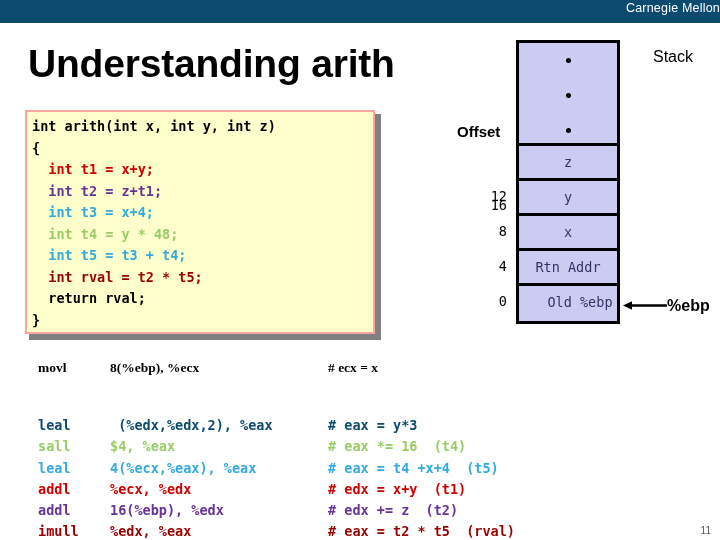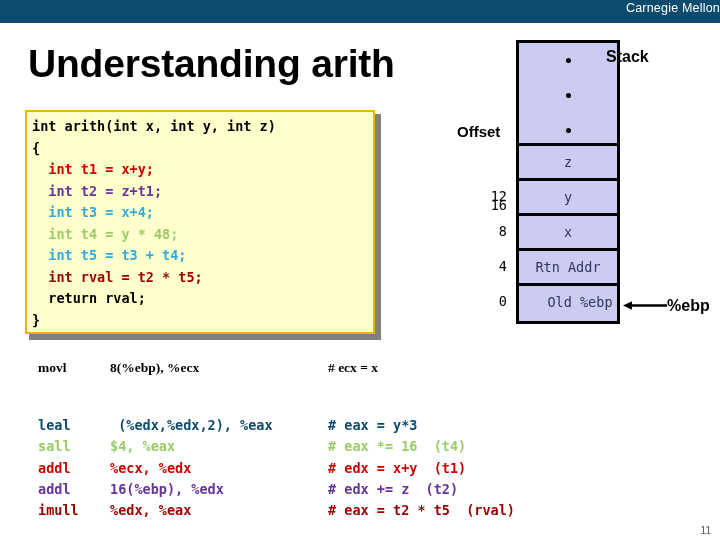--- a/index.html
+++ b/index.html
@@ -54,21 +54,21 @@
     height: 226px;
     background: #808080;
   }
   #code-box {
     position: absolute;
     left: 25px;
     top: 110px;
     width: 350px;
     height: 224px;
     background: #ffffcc;
-    border: 2px solid #eab308;
+    border: 2px solid #fca5a5;
     box-sizing: border-box;
     overflow: hidden;
   }
   #code-lines {
     position: absolute;
     left: 5px;
     top: 4px;
     font-family: "DejaVu Sans Mono", monospace;
     font-size: 13.5px;
     font-weight: bold;
@@ -108,24 +108,24 @@
   }
   .stack-dot {
     position: absolute;
     width: 5px; height: 5px;
     border-radius: 50%;
     background: #000000;
     left: 46px;
   }
   #stack-label {
     position: absolute;
-    left: 606px;
+    left: 653px;
     top: 48px;
     font-size: 16px;
-    font-weight: bold;
+    font-weight: normal;
     color: #000000;
     white-space: nowrap;
   }
   #offset-label {
     position: absolute;
     left: 457px;
     top: 123px;
     font-size: 15px;
     font-weight: bold;
     color: #000000;
@@ -226,18 +226,19 @@
 <svg id="ebp-arrow" viewBox="0 0 44 11" xmlns="http://www.w3.org/2000/svg">
   <line x1="6" y1="5.5" x2="44" y2="5.5" stroke="#000000" stroke-width="2.4"></line>
   <polygon points="0,5.5 9,1.2 9,9.8" fill="#000000"></polygon>
 </svg>
 <div id="ebp-text">%ebp</div>
 
 <div id="asm">
     <span class="asm-row" style="color: rgb(0, 0, 0); font-family: Liberation Serif, serif;"><span class="asm-op">movl</span><span class="asm-args">8(%ebp), %ecx</span><span class="asm-cmt"># ecx = x</span></span>
     <span class="asm-row" style="color: #0c4a6e; margin-top: 37px;"><span class="asm-op">leal</span><span class="asm-args"> (%edx,%edx,2), %eax</span><span class="asm-cmt"># eax = y*3</span></span>
     <span class="asm-row" style="color: rgb(153, 204, 102);"><span class="asm-op">sall</span><span class="asm-args">$4, %eax</span><span class="asm-cmt"># eax *= 16  (t4)</span></span>
+    <span class="asm-row" style="color: rgb(51, 170, 221);"><span class="asm-op">leal</span><span class="asm-args">4(%ecx,%eax), %eax</span><span class="asm-cmt"># eax = t4 +x+4  (t5)</span></span>
     <span class="asm-row" style="color: rgb(204, 0, 0);"><span class="asm-op">addl</span><span class="asm-args">%ecx, %edx</span><span class="asm-cmt"># edx = x+y  (t1)</span></span>
     <span class="asm-row" style="color: rgb(102, 51, 153);"><span class="asm-op">addl</span><span class="asm-args">16(%ebp), %edx</span><span class="asm-cmt"># edx += z  (t2)</span></span>
     <span class="asm-row" style="color: rgb(153, 0, 0);"><span class="asm-op">imull</span><span class="asm-args">%edx, %eax</span><span class="asm-cmt"># eax = t2 * t5  (rval)</span></span>
   </div>
 
 <div id="page-num">11</div>
 
 </body></html>

